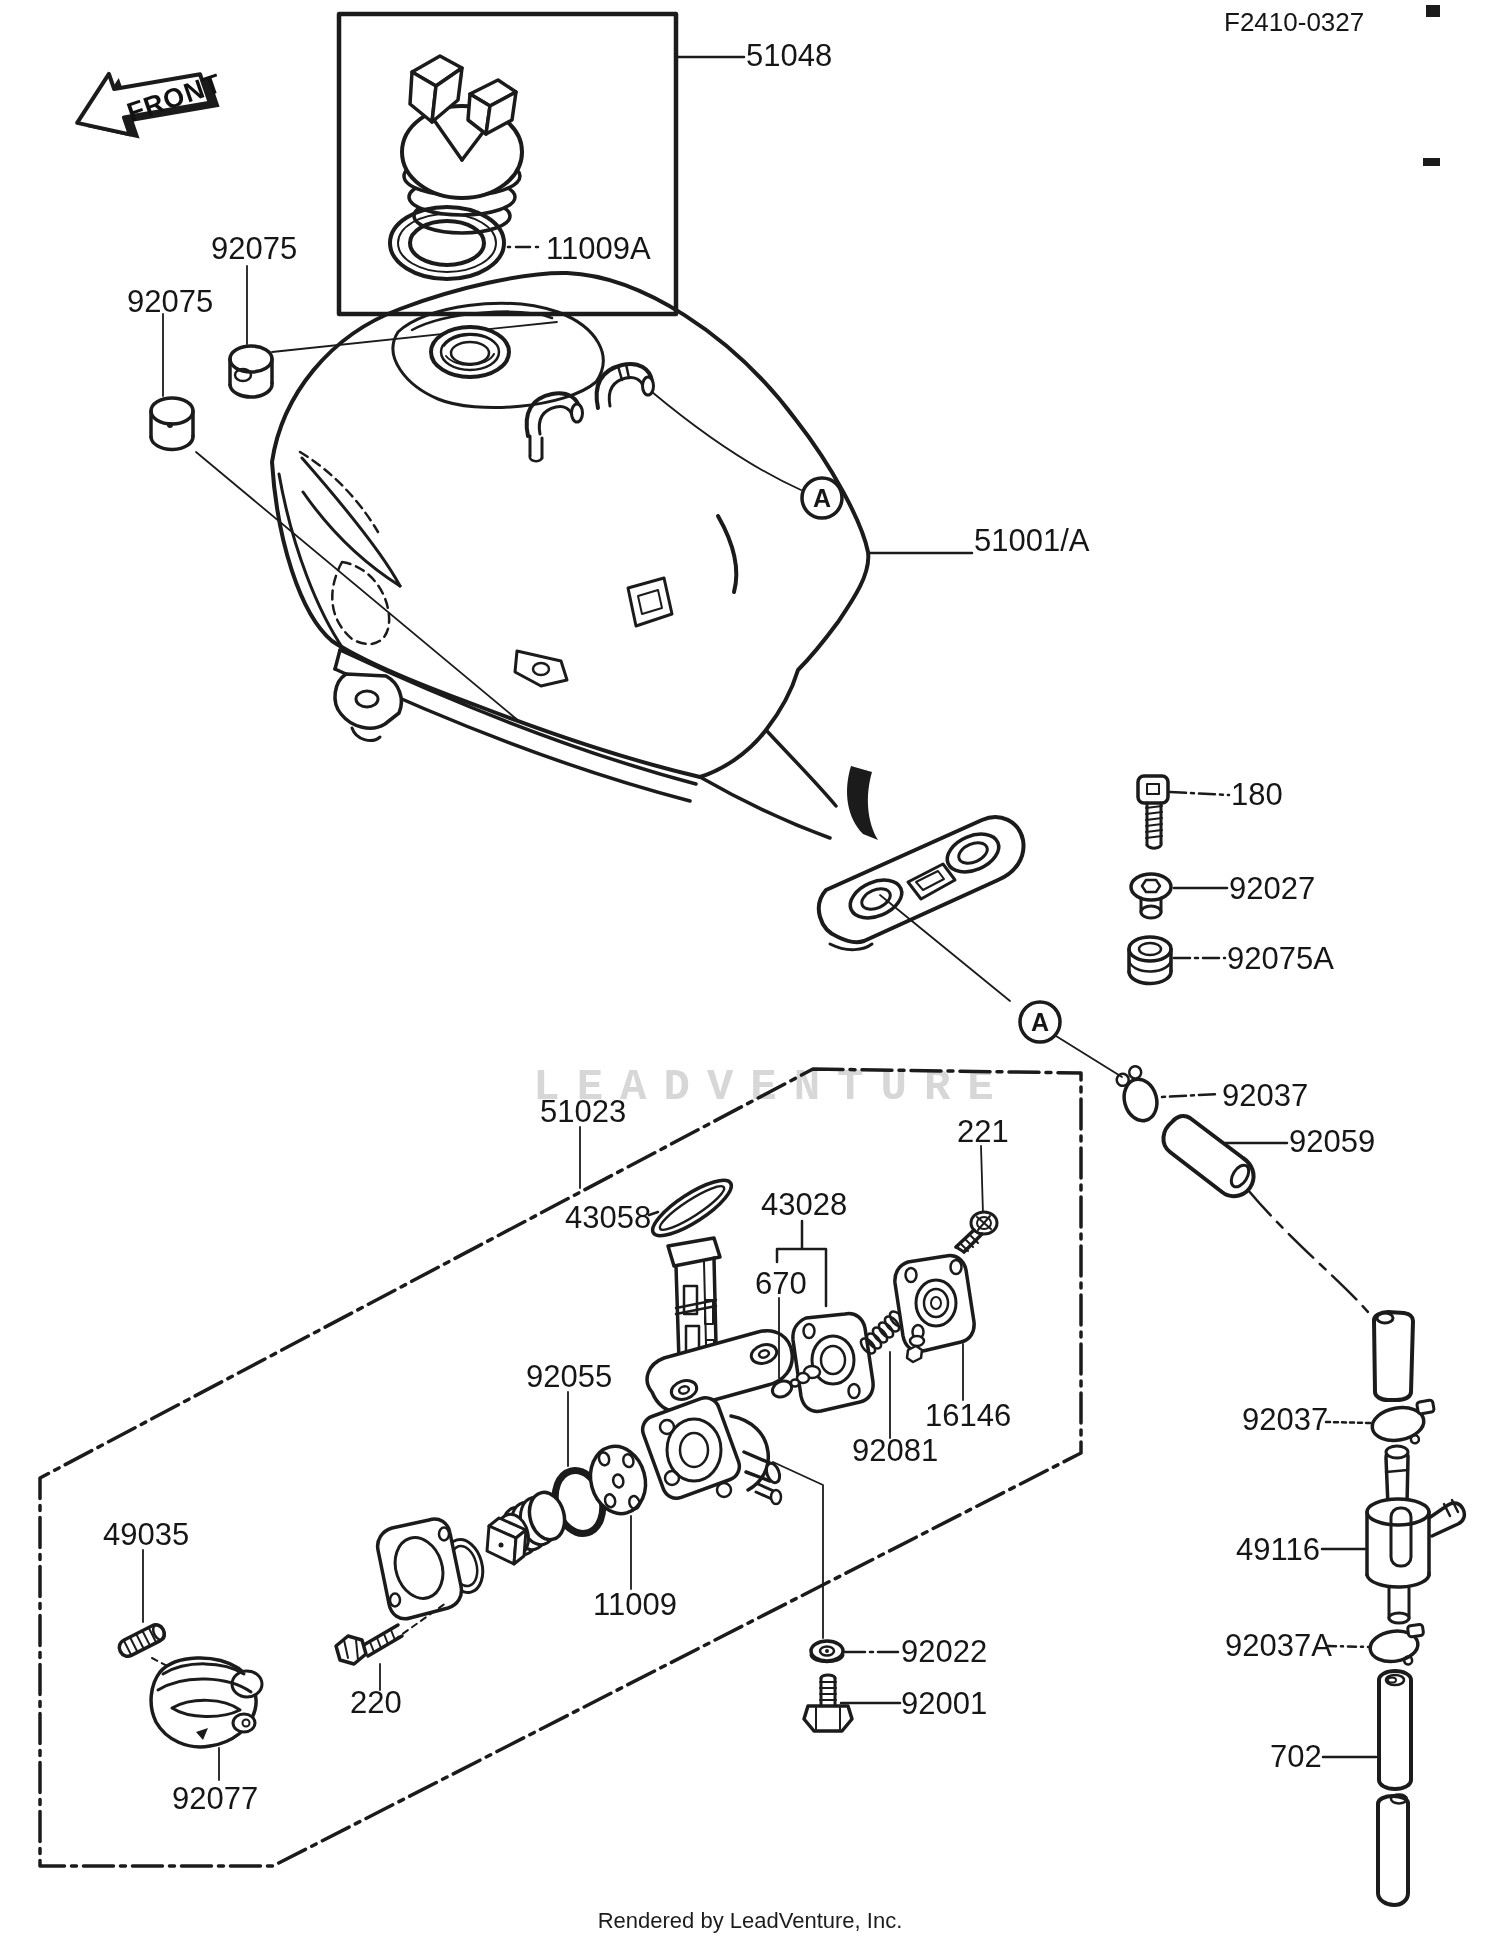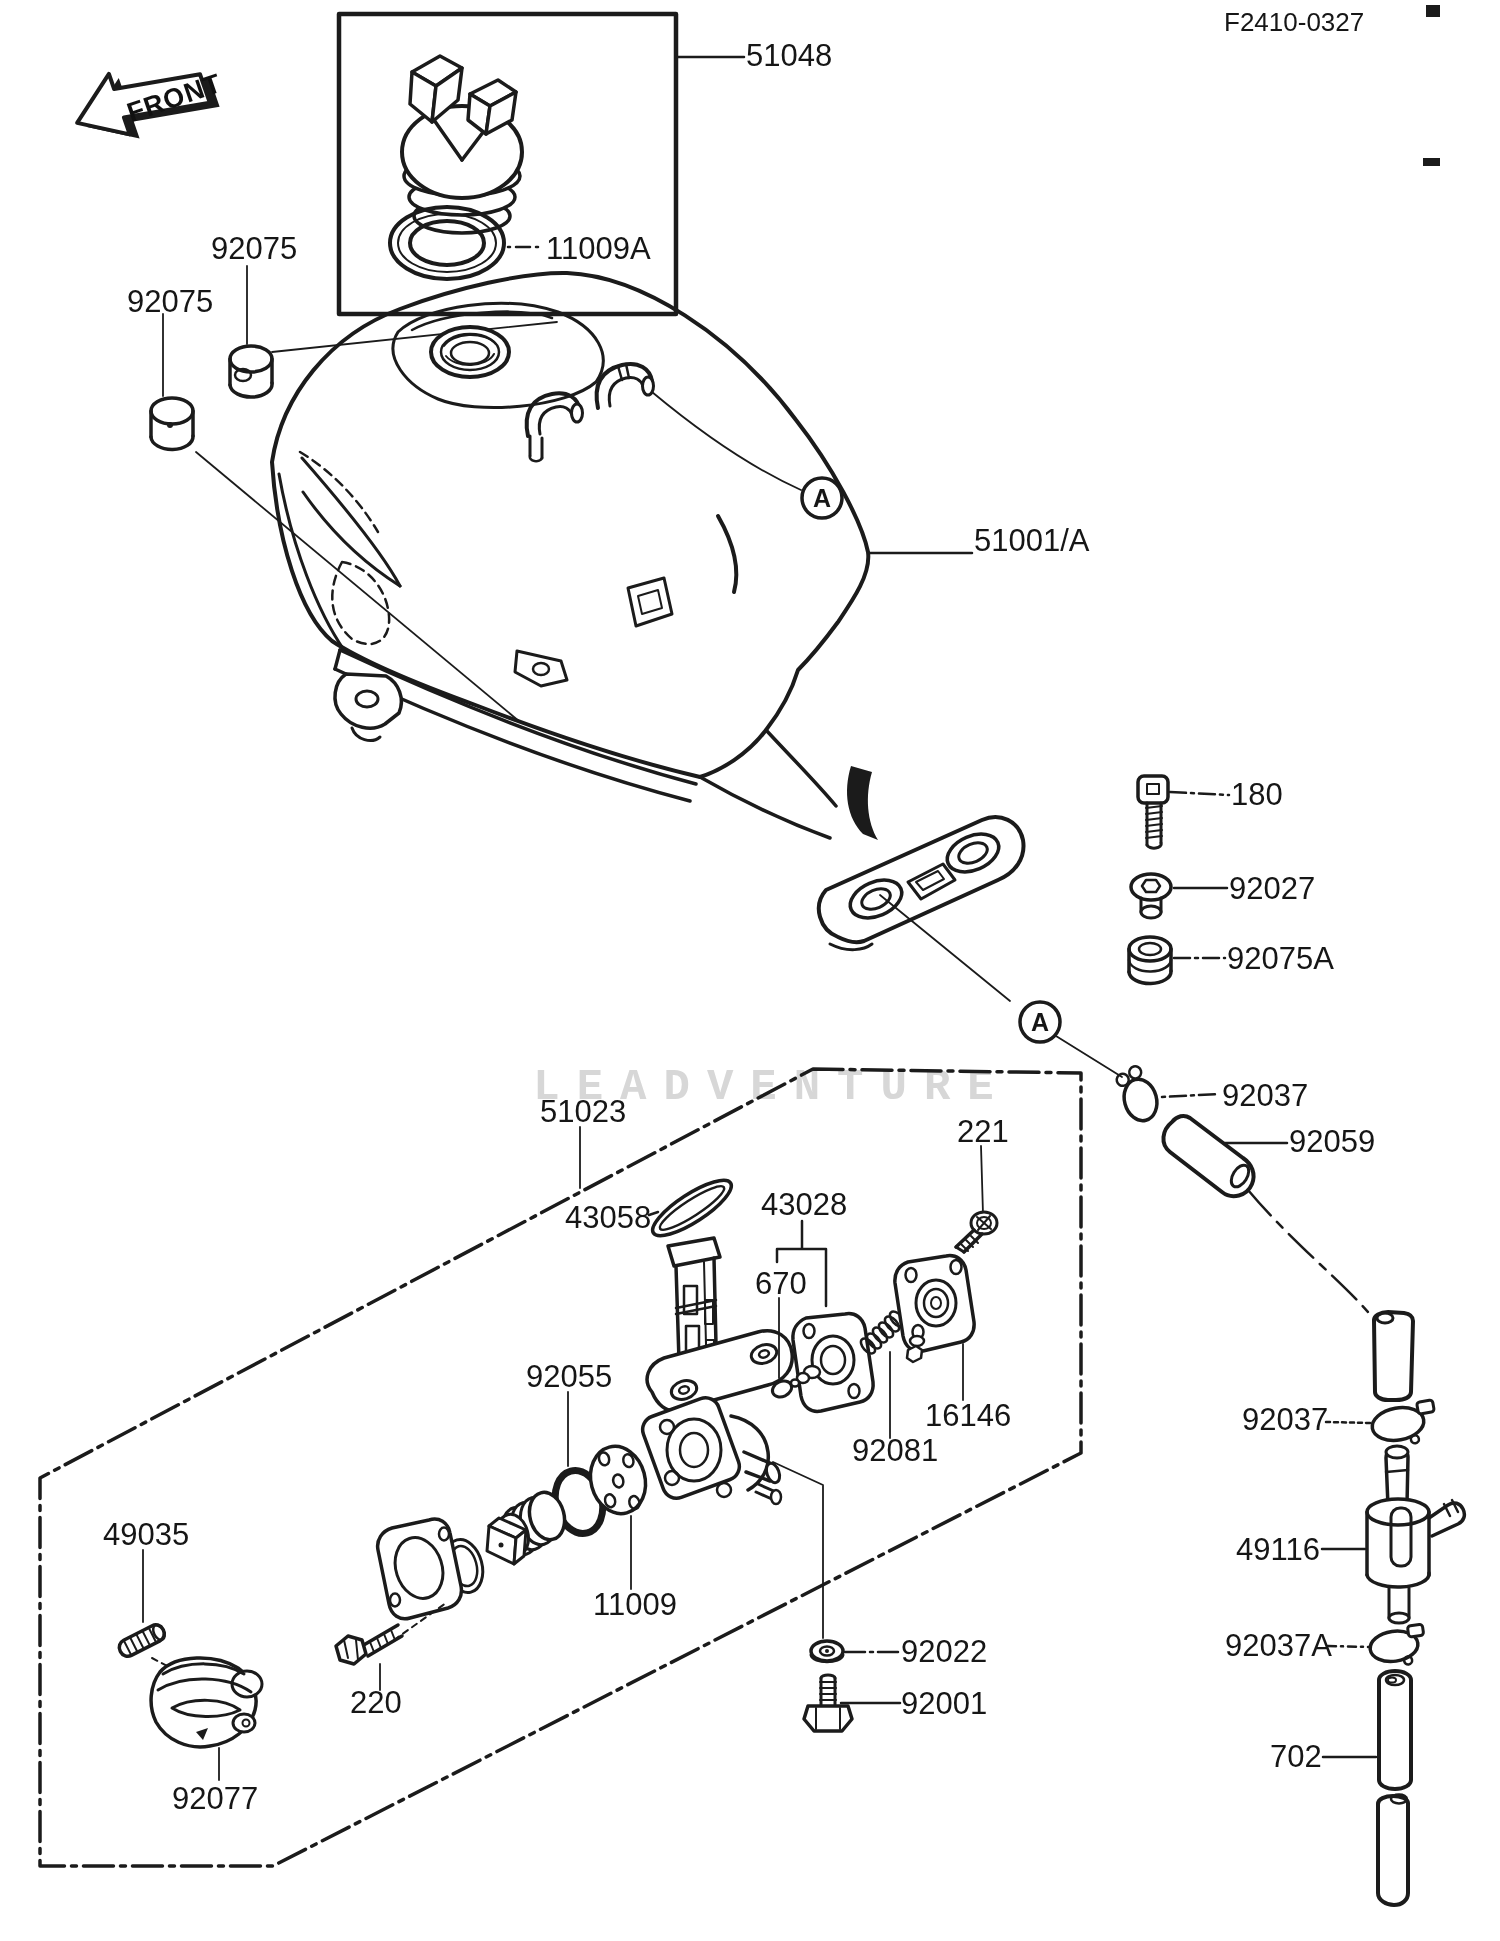--- a/index.html
+++ b/index.html
@@ -450,13 +450,14 @@
     <text class="t31" x="350" y="1713">220</text>
     <text class="t31" x="172" y="1809">92077</text>
     <text class="t31" x="901" y="1662">92022</text>
     <text class="t31" x="901" y="1714">92001</text>
     <text class="t31" x="1242" y="1430">92037</text>
     <text class="t31" x="1236" y="1560">49116</text>
     <text class="t31" x="1225" y="1656">92037A</text>
     <text class="t31" x="1270" y="1767">702</text>
   </svg>
 
+  <div id="footer">Rendered by LeadVenture, Inc.</div>
 </div>
 
 </body></html>

